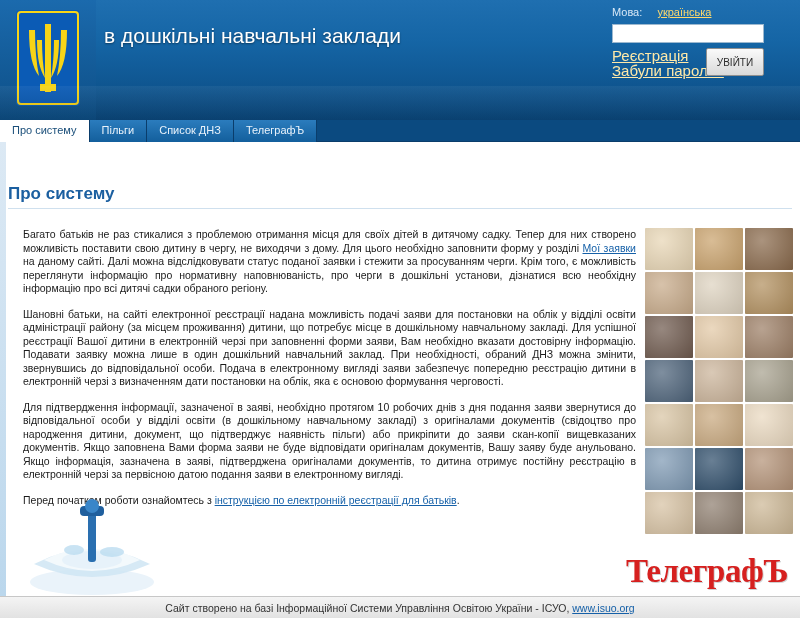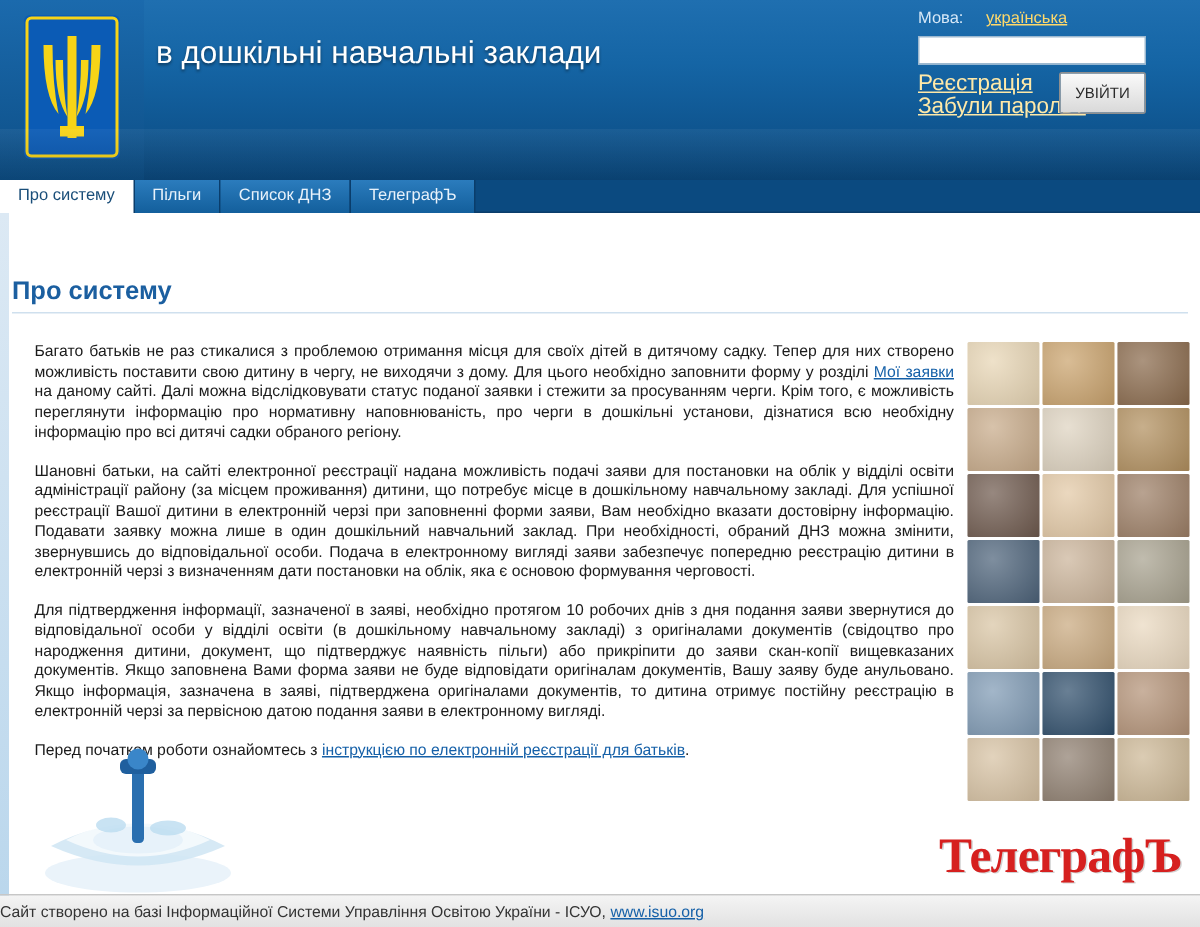--- a/index.html
+++ b/index.html
@@ -224,21 +224,21 @@
   
   .footer {
     position: absolute;
     left: 0; bottom: 0;
     width: 800px; height: 22px;
     background: linear-gradient(180deg,#f4f4f4,#e2e2e2);
     border-top: 1px solid #c7c7c7;
     font-size: 10.5px;
     color: #333;
     line-height: 22px;
-    text-align: left;
+    text-align: center;
   }
   .footer a { color: #1560a8; text-decoration: underline; cursor: pointer; }
 </style>
 </head>
 <body>
 
 <div id="page">
 
   <div class="header">
 

